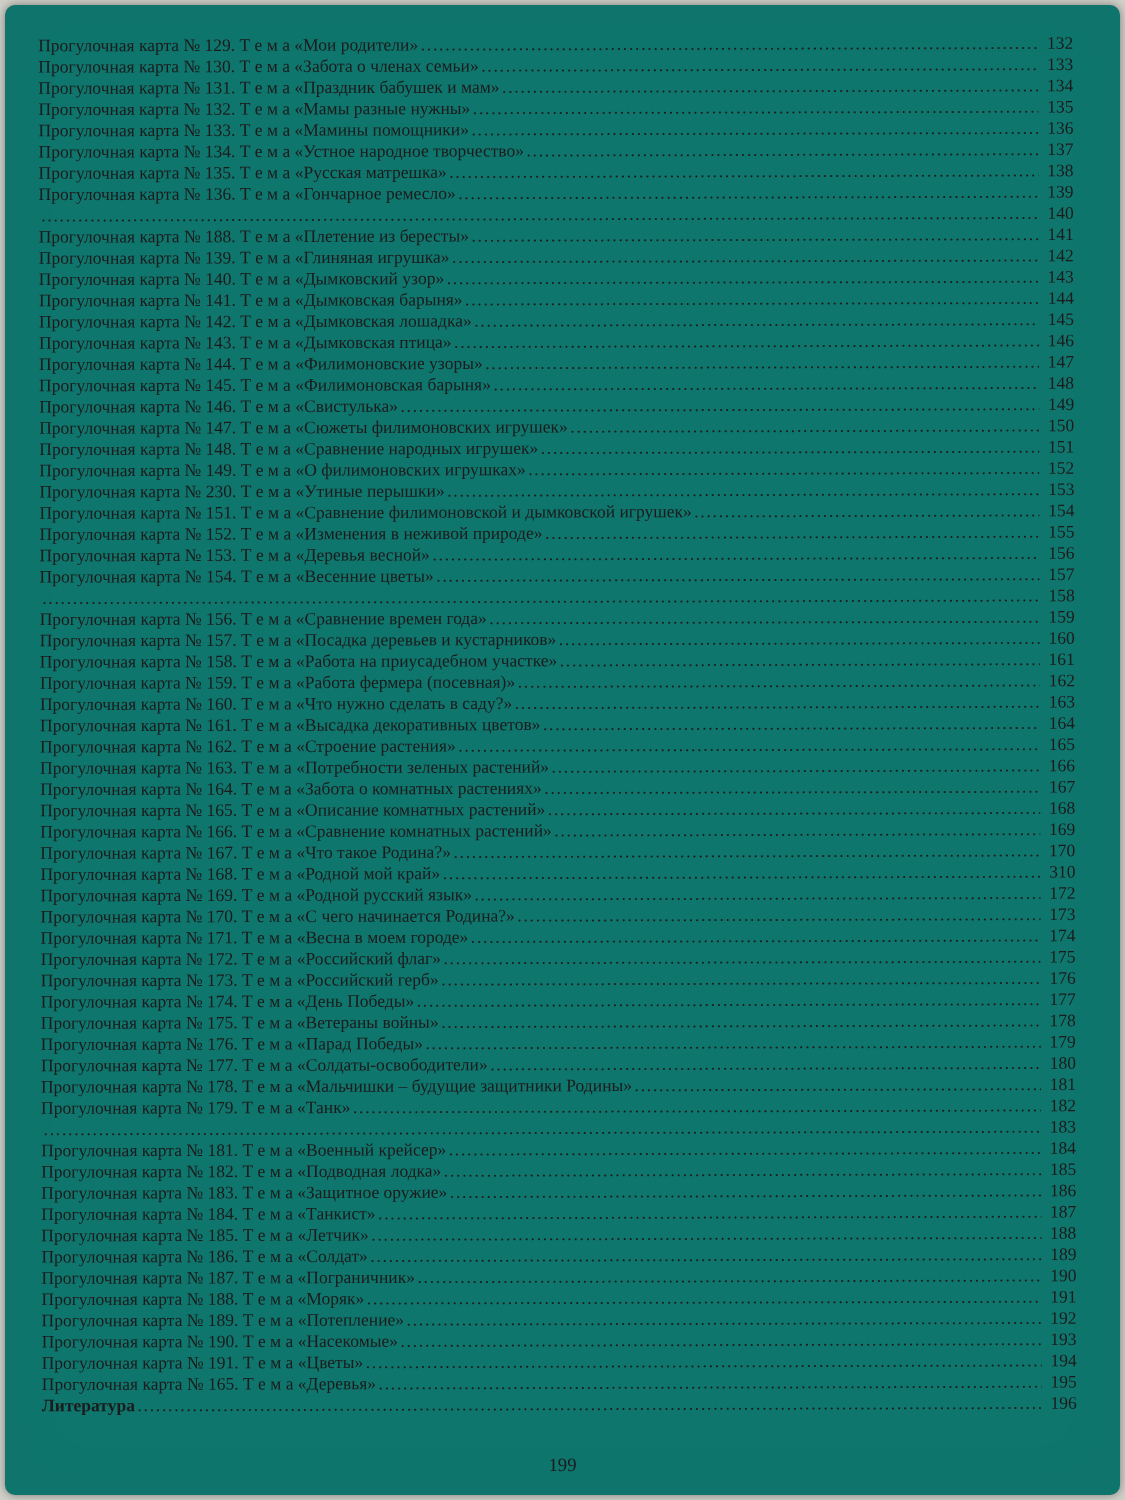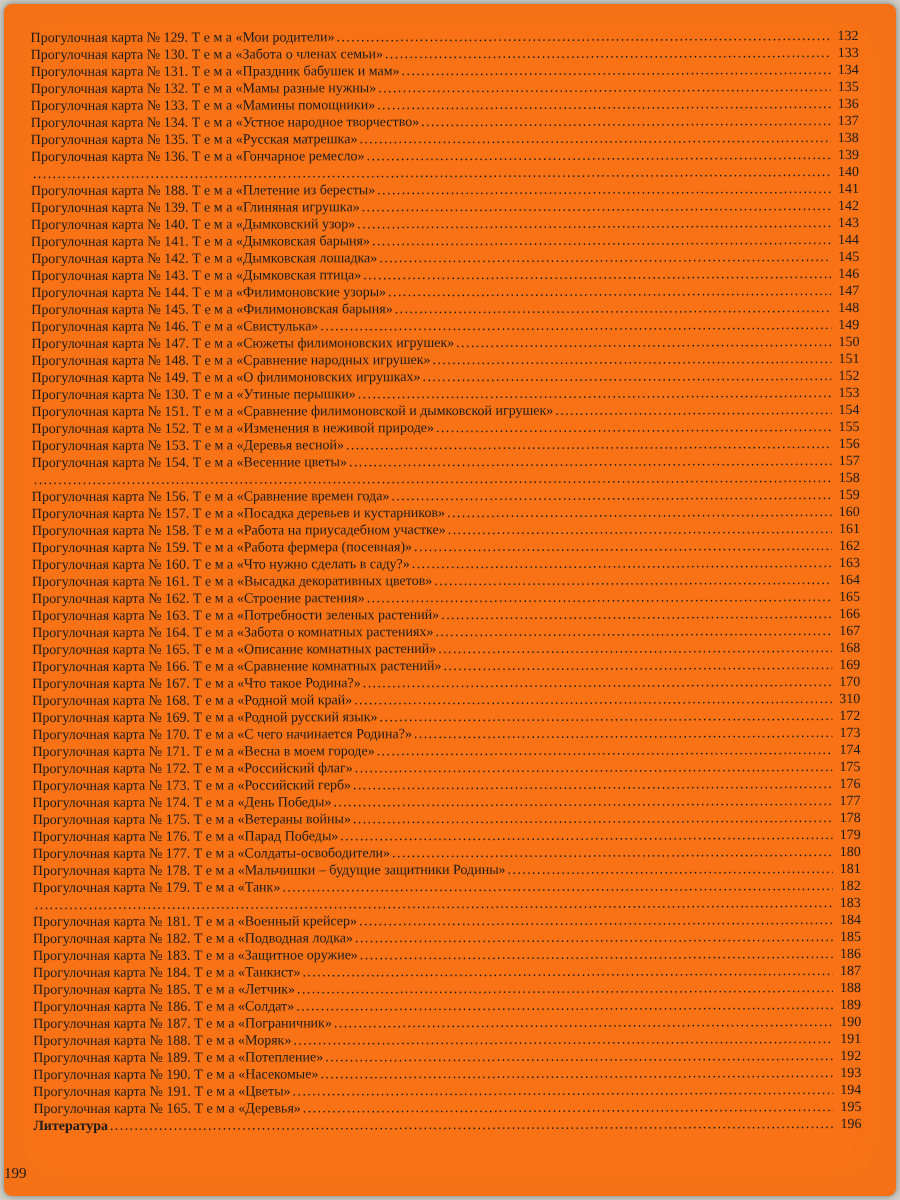--- a/index.html
+++ b/index.html
@@ -13,21 +13,21 @@
     font-family: "Liberation Serif", "DejaVu Serif", serif;
     overflow: hidden;
     position: relative;
   }
   .page {
     position: absolute;
     left: 4px;
     top: 4px;
     right: 4px;
     bottom: 4px;
-    background: #f97316;
+    background: #0f766e;
     border-radius: 8px;
     box-shadow: 0 0 7px rgba(0,0,0,.40), inset 0 0 60px rgba(60,60,50,.04);
     text-decoration: underline;
   }
   .toc {
     position: absolute;
     left: 28px;
     right: 36px;
     top: 24px;
     transform: rotate(-0.15deg);
@@ -59,21 +59,21 @@
     text-align: right;
   }
   .toc-row.bold .toc-text {
     font-weight: bold;
   }
   .page-number {
     position: absolute;
     bottom: 14px;
     left: 0;
     right: 0;
-    text-align: left;
+    text-align: center;
     font-size: 15px;
     color: #1b1b1b;
   }
 </style>
 </head>
 <body>
 
 <div class="page">
 
   <div class="toc">
@@ -196,21 +196,21 @@
       <span class="toc-page">151</span>
     </div>
 
     <div class="toc-row">
       <span class="toc-text">Прогулочная карта № 149. Т е м а  «О филимоновских игрушках»</span>
       <span class="toc-dots"></span>
       <span class="toc-page">152</span>
     </div>
 
     <div class="toc-row">
-      <span class="toc-text">Прогулочная карта № 130. Т е м а  «Утиные перышки»</span>
+      <span class="toc-text">Прогулочная карта № 230. Т е м а  «Утиные перышки»</span>
       <span class="toc-dots"></span>
       <span class="toc-page">153</span>
     </div>
 
     <div class="toc-row">
       <span class="toc-text">Прогулочная карта № 151. Т е м а  «Сравнение филимоновской и дымковской игрушек»</span>
       <span class="toc-dots"></span>
       <span class="toc-page">154</span>
     </div>
 

